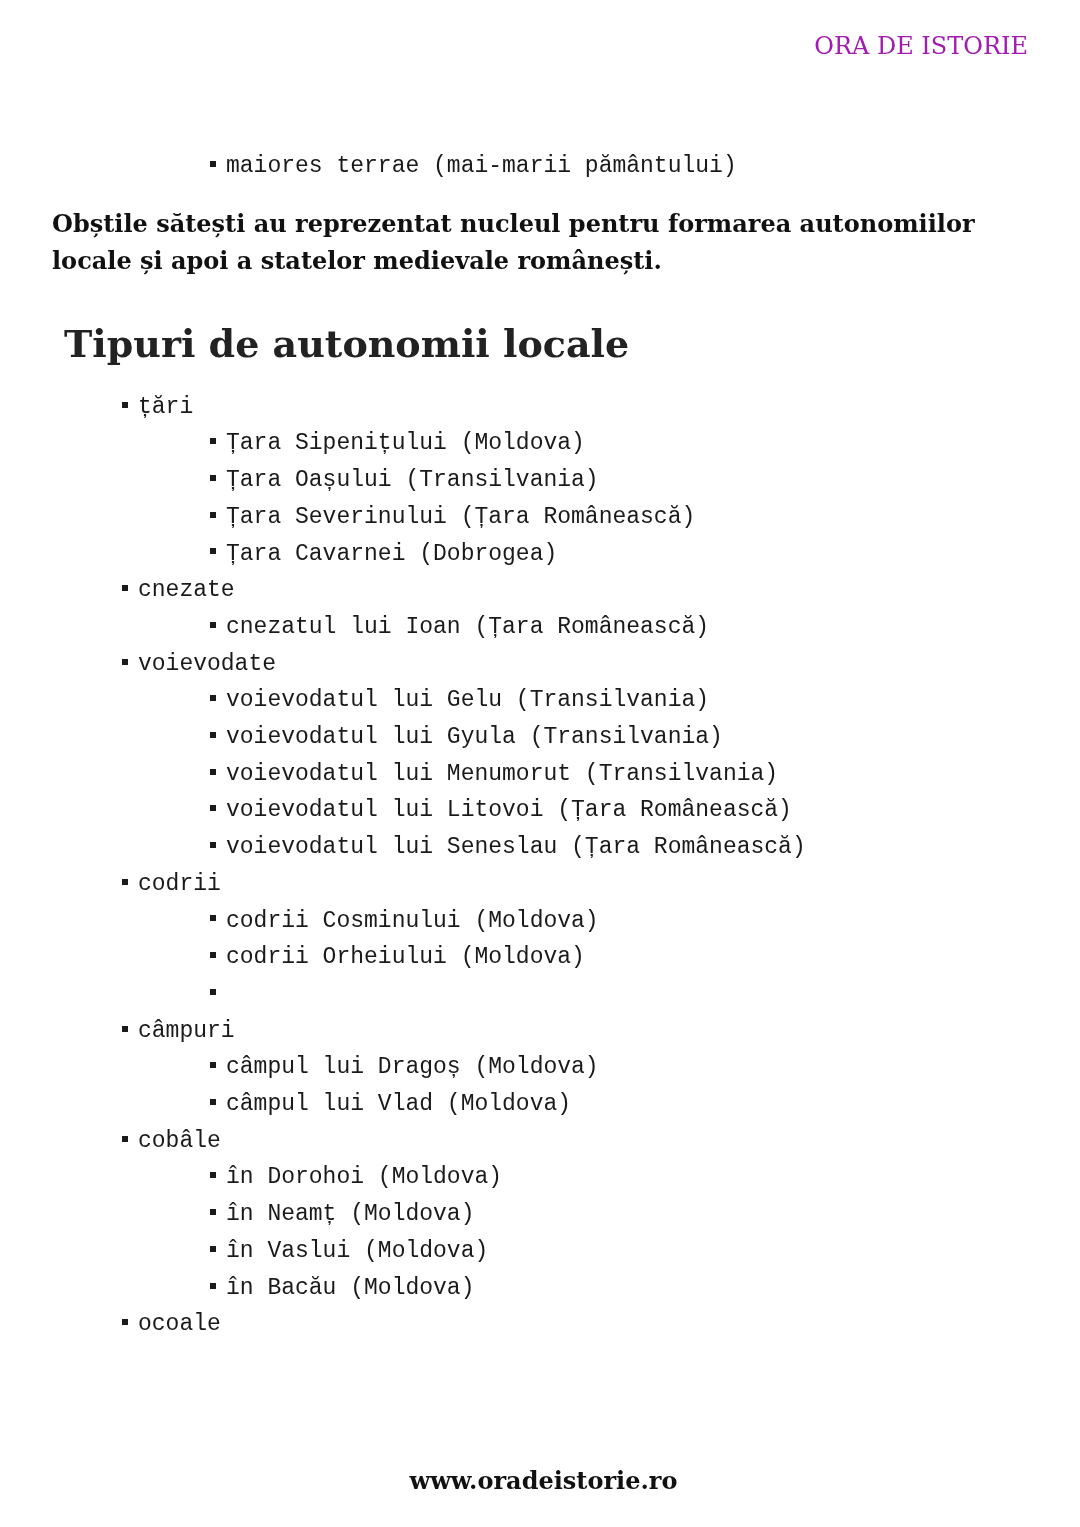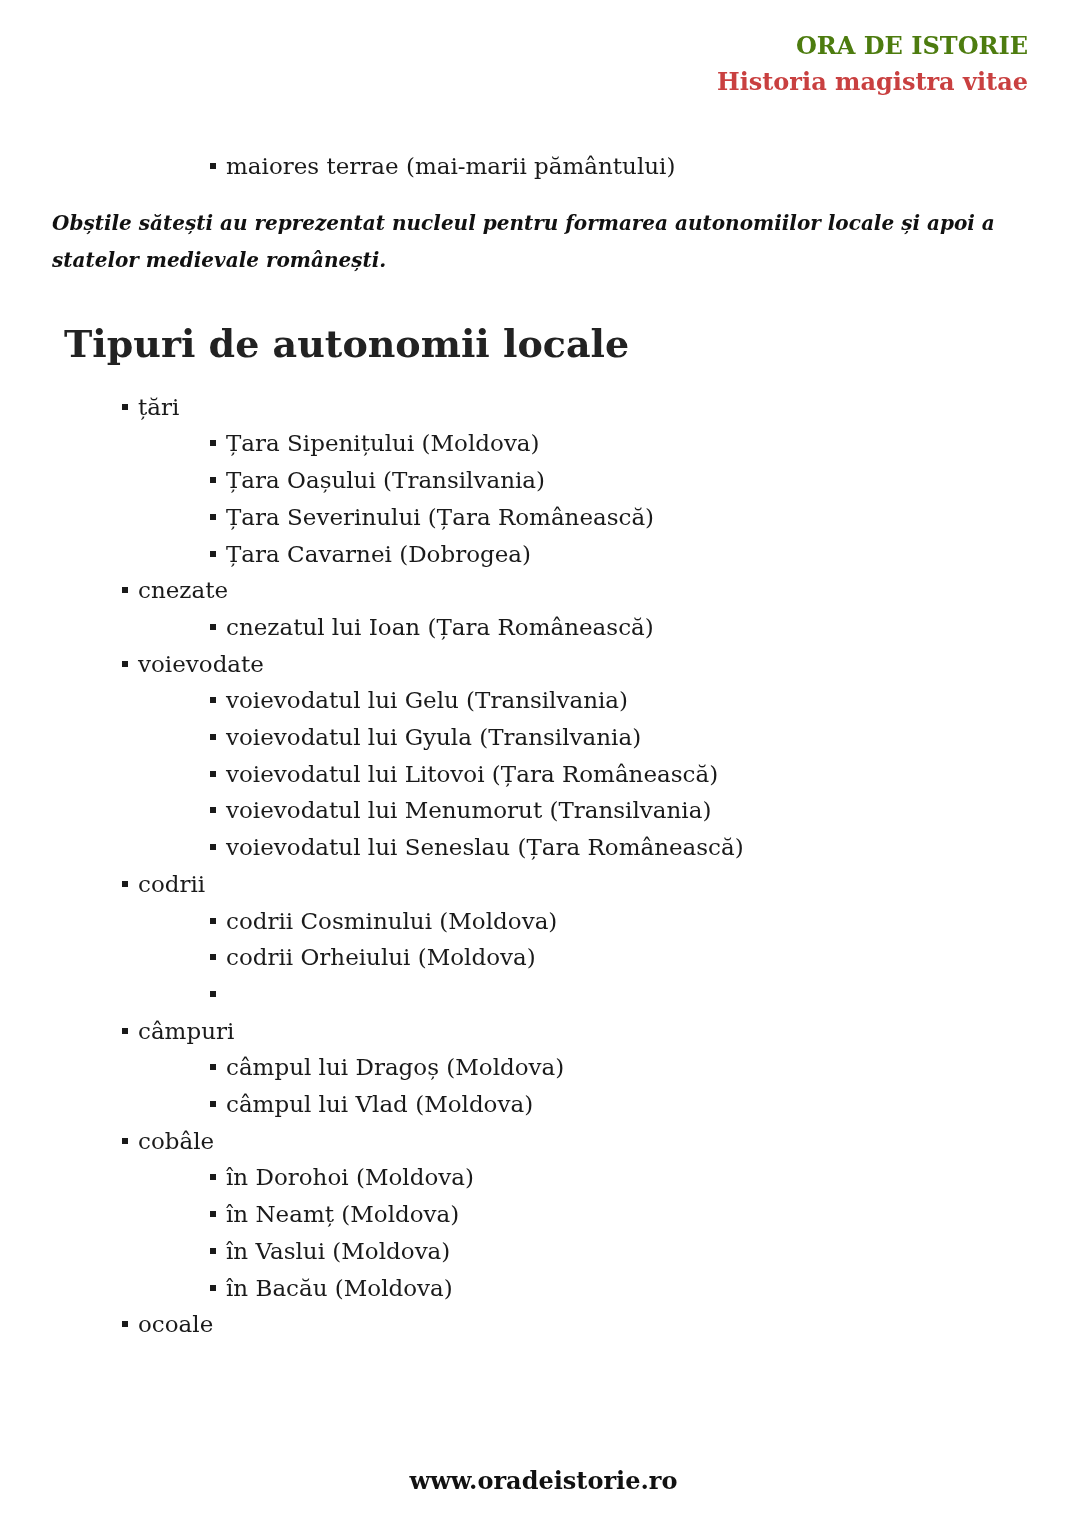--- a/index.html
+++ b/index.html
@@ -15,41 +15,42 @@
       color: #1a1a1a;
       overflow: hidden;
     }
     .header {
       position: absolute;
       right: 52px;
       top: 28px;
       text-align: right;
     }
     .header .site-title {
-      font-weight: bold;
+      font-weight: normal;
       font-size: 24px;
       line-height: 36px;
-      color: #4d7c0f;
+      color: #a21caf;
     }
     .header .site-tagline {
       font-weight: bold;
       font-size: 24px;
       line-height: 36px;
       color: #c94040;
     }
     .content {
       position: absolute;
       left: 52px;
       top: 148px;
       width: 980px;
     }
     ul.list {
       list-style: none;
       margin: 0;
       padding: 0;
+      font-family: Liberation Mono, monospace;
     }
     ul.list li {
       font-size: 23px;
       line-height: 36.7px;
       position: relative;
     }
     .bullet {
       display: inline-block;
       width: 6px;
       height: 6px;
@@ -58,22 +59,21 @@
       margin-right: 10px;
       position: relative;
       top: -2px;
     }
     .lvl1 { padding-left: 70px; }
     .lvl2 { padding-left: 158px; }
     .intro-item { padding-left: 158px; }
     .note {
       margin: 20px 0 0 0;
       font-weight: bold;
-      font-style: italic;
-      font-size: 20px;
+      font-size: 24px;
       line-height: 37px;
       color: #111111;
     }
     .section-title {
       margin: 40px 0 20px 12px;
       font-weight: bold;
       font-size: 38px;
       line-height: 50px;
       color: #222222;
     }
@@ -86,21 +86,20 @@
       font-weight: bold;
       font-size: 24px;
       color: #111111;
     }
   </style>
 </head>
 <body>
 
 <header class="header">
   <div class="site-title">ORA DE ISTORIE</div>
-  <div class="site-tagline">Historia magistra vitae</div>
 </header>
 
 <main class="content">
   <ul class="list">
     <li class="intro-item">
       <span class="bullet"></span><span>maiores terrae (mai-marii pământului)</span>
     </li>
   </ul>
 
   <p class="note">Obștile sătești au reprezentat nucleul pentru formarea autonomiilor locale și apoi a statelor medievale românești.</p>
@@ -111,22 +110,22 @@
       <li class="lvl1"><span class="bullet"></span><span>țări</span></li>
       <li class="lvl2"><span class="bullet"></span><span>Țara Sipenițului (Moldova)</span></li>
       <li class="lvl2"><span class="bullet"></span><span>Țara Oașului (Transilvania)</span></li>
       <li class="lvl2"><span class="bullet"></span><span>Țara Severinului (Țara Românească)</span></li>
       <li class="lvl2"><span class="bullet"></span><span>Țara Cavarnei (Dobrogea)</span></li>
       <li class="lvl1"><span class="bullet"></span><span>cnezate</span></li>
       <li class="lvl2"><span class="bullet"></span><span>cnezatul lui Ioan (Țara Românească)</span></li>
       <li class="lvl1"><span class="bullet"></span><span>voievodate</span></li>
       <li class="lvl2"><span class="bullet"></span><span>voievodatul lui Gelu (Transilvania)</span></li>
       <li class="lvl2"><span class="bullet"></span><span>voievodatul lui Gyula (Transilvania)</span></li>
+      <li class="lvl2"><span class="bullet"></span><span>voievodatul lui Menumorut (Transilvania)</span></li>
       <li class="lvl2"><span class="bullet"></span><span>voievodatul lui Litovoi (Țara Românească)</span></li>
-      <li class="lvl2"><span class="bullet"></span><span>voievodatul lui Menumorut (Transilvania)</span></li>
       <li class="lvl2"><span class="bullet"></span><span>voievodatul lui Seneslau (Țara Românească)</span></li>
       <li class="lvl1"><span class="bullet"></span><span>codrii</span></li>
       <li class="lvl2"><span class="bullet"></span><span>codrii Cosminului (Moldova)</span></li>
       <li class="lvl2"><span class="bullet"></span><span>codrii Orheiului (Moldova)</span></li>
       <li class="lvl2"><span class="bullet"></span></li>
       <li class="lvl1"><span class="bullet"></span><span>câmpuri</span></li>
       <li class="lvl2"><span class="bullet"></span><span>câmpul lui Dragoș (Moldova)</span></li>
       <li class="lvl2"><span class="bullet"></span><span>câmpul lui Vlad (Moldova)</span></li>
       <li class="lvl1"><span class="bullet"></span><span>cobâle</span></li>
       <li class="lvl2"><span class="bullet"></span><span>în Dorohoi (Moldova)</span></li>

